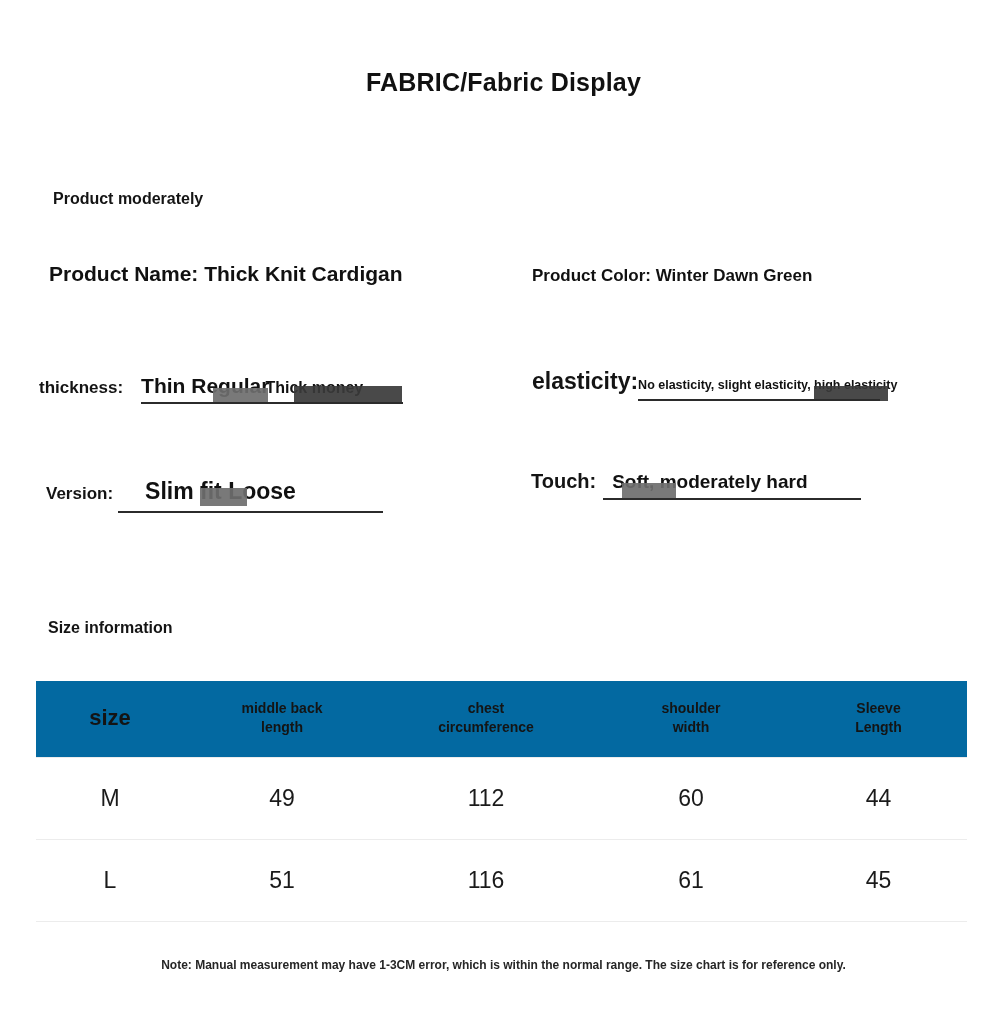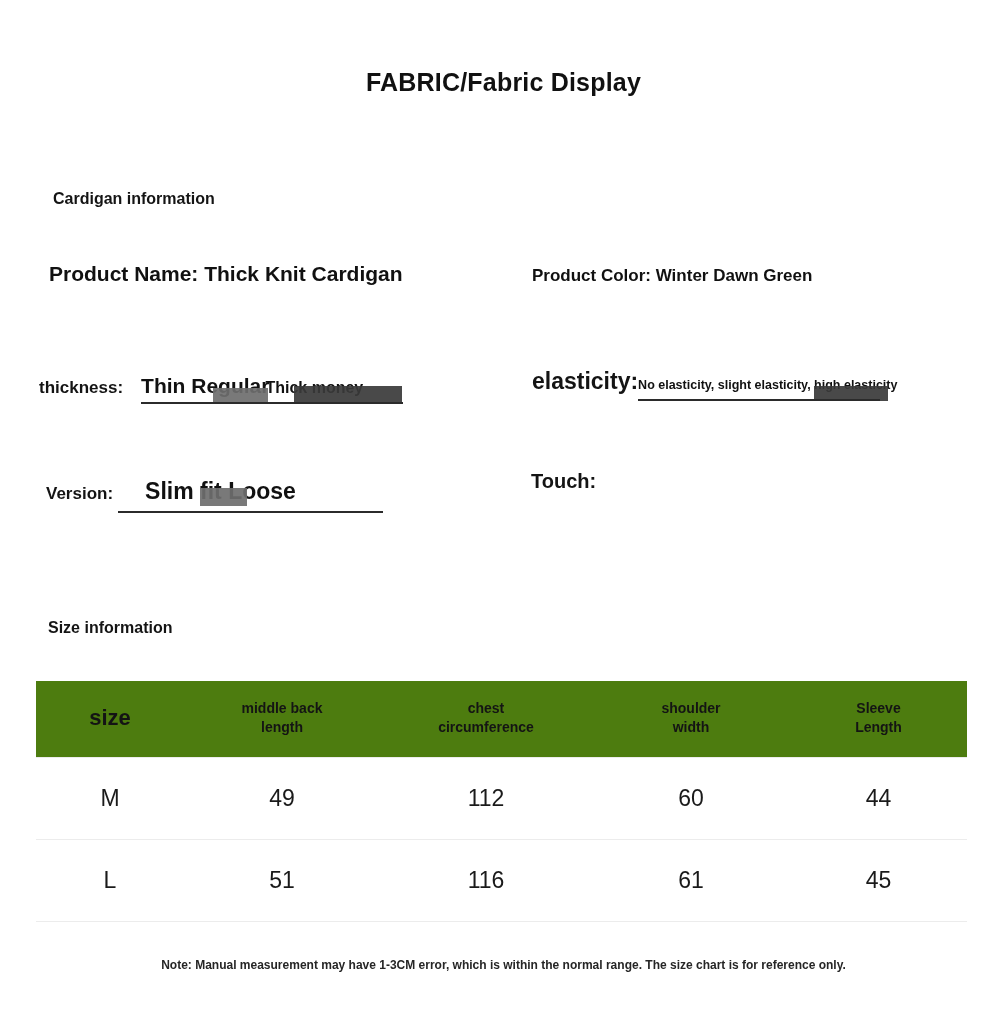--- a/index.html
+++ b/index.html
@@ -133,21 +133,21 @@
 
   
   .size-table {
     position: absolute;
     top: 681px;
     left: 36px;
     width: 931px;
     border-collapse: collapse;
   }
   .size-table thead tr {
-    background: #4d7c0f;
+    background: #0369a1;
   }
   .size-table th {
     font-size: 14px;
     font-weight: 700;
     color: #141414;
     padding: 18px 4px 20px 4px;
     text-align: center;
     line-height: 1.35;
     border: none;
   }
@@ -178,21 +178,21 @@
     font-size: 12px;
     font-weight: 700;
     color: #262626;
   }
 </style>
 </head>
 <body>
 
 <div class="page-title">FABRIC/Fabric Display</div>
 
-<div class="section-label section-product-info">Cardigan information</div>
+<div class="section-label section-product-info">Product moderately</div>
 
 <div class="info-row info-name">Product Name: Thick Knit Cardigan</div>
 
 <div class="info-row info-color">Product Color: Winter Dawn Green</div>
 
 <div class="attr attr-thickness">
   <div class="row-flex">
     <span class="attr-label">thickness:</span>
     <span class="choices">
       <span class="txt-thin">Thin Regular</span><span class="txt-thick-money">Thick money</span>
@@ -221,20 +221,25 @@
       <span class="txt-version">Slim fit  Loose</span>
       <span class="mark" style="left:55px; top:10px; width:47px; height:18px;"></span>
       <span class="underline" style="left:-27px; width:265px; bottom:-8px;"></span>
     </span>
   </div>
 </div>
 
 <div class="attr attr-touch">
   <div class="row-flex">
     <span class="attr-label">Touch:</span>
+    <span class="choices" style="margin-left:16px;">
+      <span class="txt-touch">Soft, moderately hard</span>
+      <span class="mark" style="left:10px; top:12px; width:54px; height:15px;"></span>
+      <span class="underline" style="left:-9px; width:258px; bottom:-7px;"></span>
+    </span>
   </div>
 </div>
 
 <div class="section-label section-size-info">Size information</div>
 
 <table class="size-table">
   <thead>
     <tr>
       <th class="size-col col-size">size</th>
       <th class="col-back">

